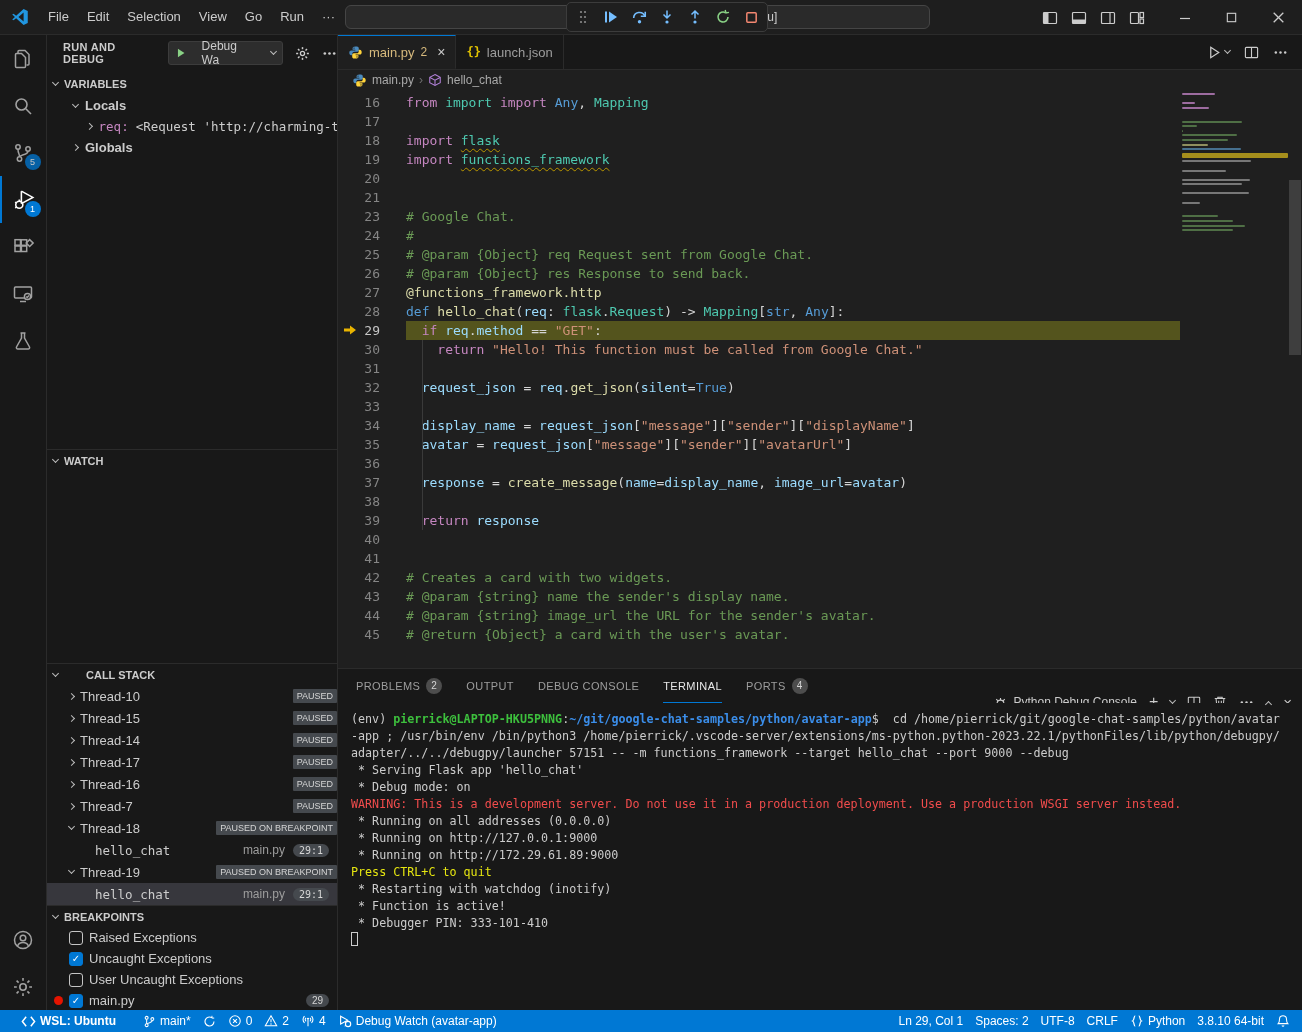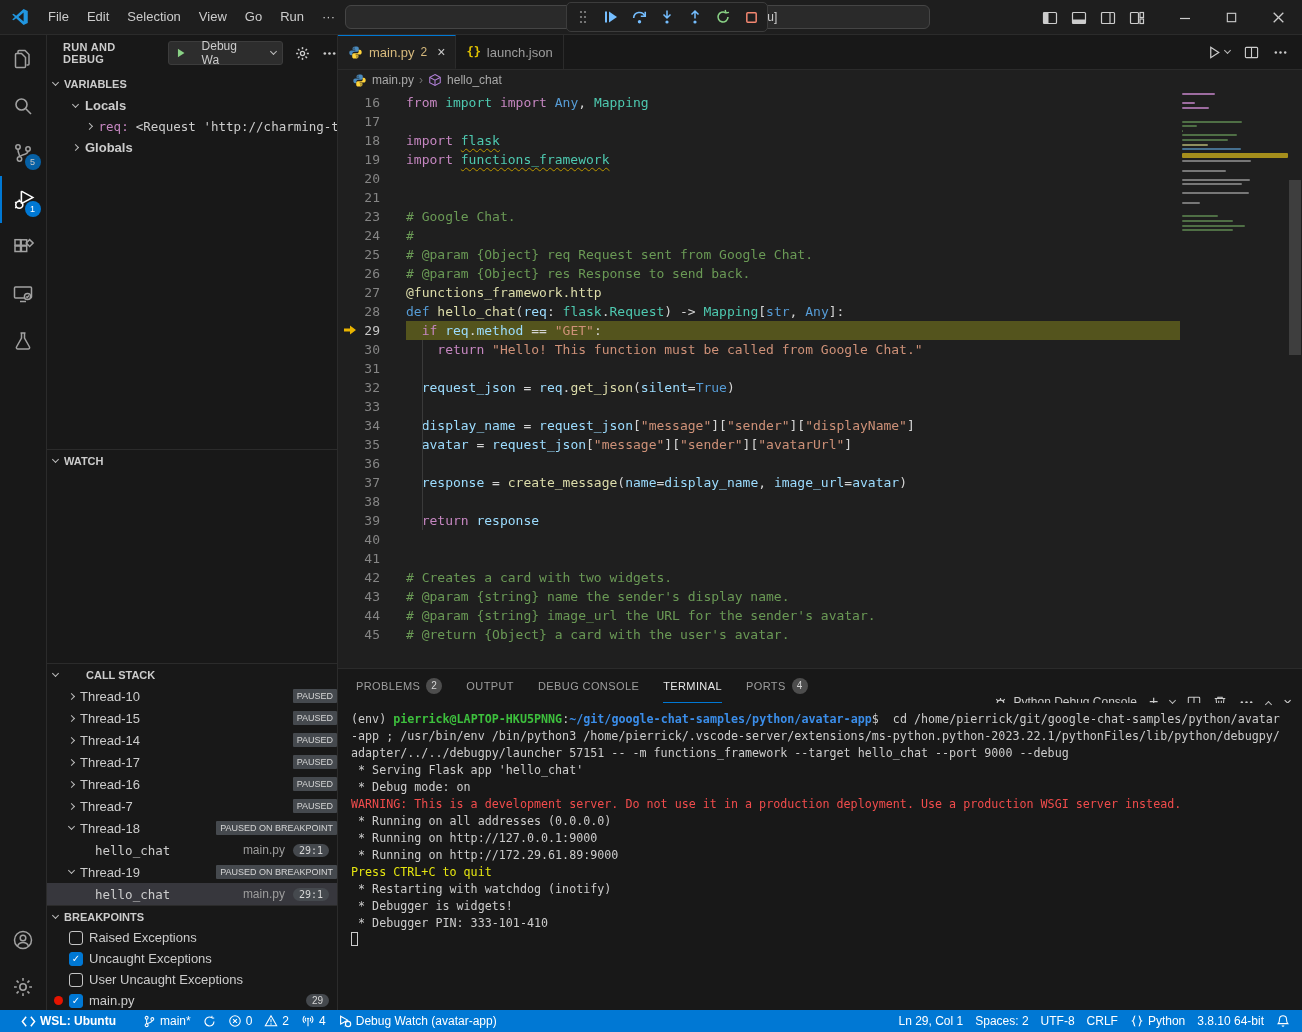--- a/index.html
+++ b/index.html
@@ -748,21 +748,21 @@
         <div class="tline"><span class="tt-p">-app ; /usr/bin/env /bin/python3 /home/pierrick/.vscode-server/extensions/ms-python.python-2023.22.1/pythonFiles/lib/python/debugpy/</span></div>
         <div class="tline"><span class="tt-p">adapter/../../debugpy/launcher 57151 -- -m functions_framework --target hello_chat --port 9000 --debug</span></div>
         <div class="tline"><span class="tt-p"> * Serving Flask app 'hello_chat'</span></div>
         <div class="tline"><span class="tt-p"> * Debug mode: on</span></div>
         <div class="tline"><span class="tt-r">WARNING: This is a development server. Do not use it in a production deployment. Use a production WSGI server instead.</span></div>
         <div class="tline"><span class="tt-p"> * Running on all addresses (0.0.0.0)</span></div>
         <div class="tline"><span class="tt-p"> * Running on http://127.0.0.1:9000</span></div>
         <div class="tline"><span class="tt-p"> * Running on http://172.29.61.89:9000</span></div>
         <div class="tline"><span class="tt-y">Press CTRL+C to quit</span></div>
         <div class="tline"><span class="tt-p"> * Restarting with watchdog (inotify)</span></div>
-        <div class="tline"><span class="tt-p"> * Debugger is widgets!</span></div>
+        <div class="tline"><span class="tt-p"> * Function is active!</span></div>
         <div class="tline"><span class="tt-p"> * Debugger PIN: 333-101-410</span></div>
         <div class="tline"><span class="term-cursor"></span></div>
       </div>
   </div>
 </div>
 
 <div class="statusbar">
   <div class="sb-left" style="display:flex;align-items:center;">
       <span class="sb-item sb-remote">
         <span>

